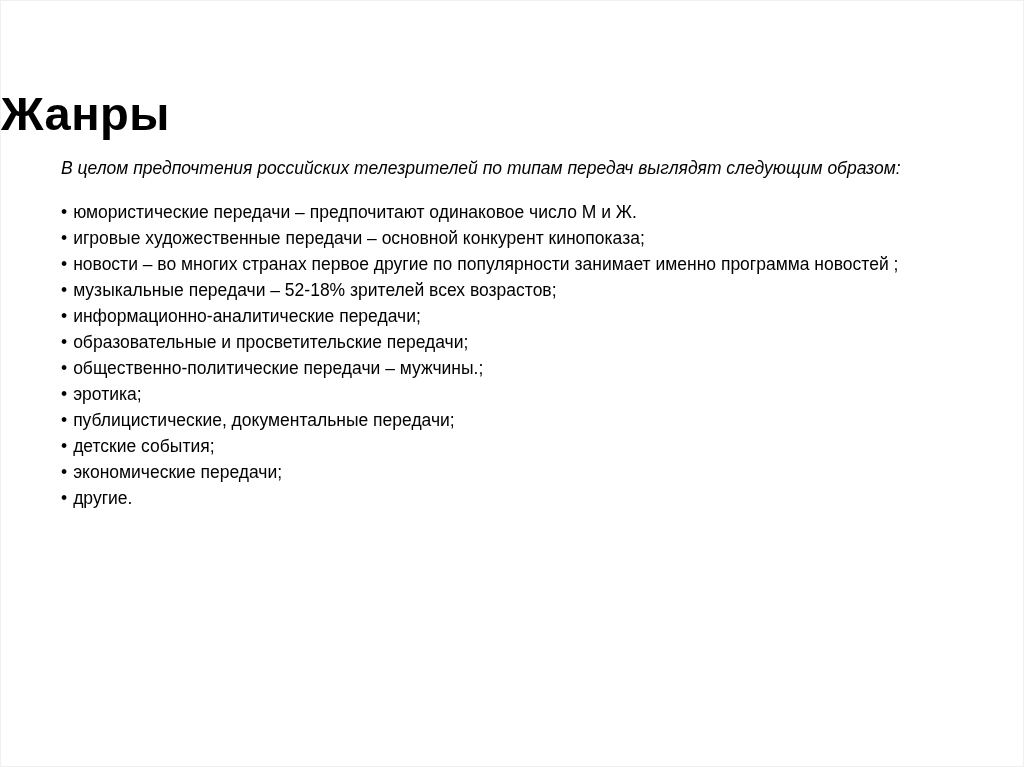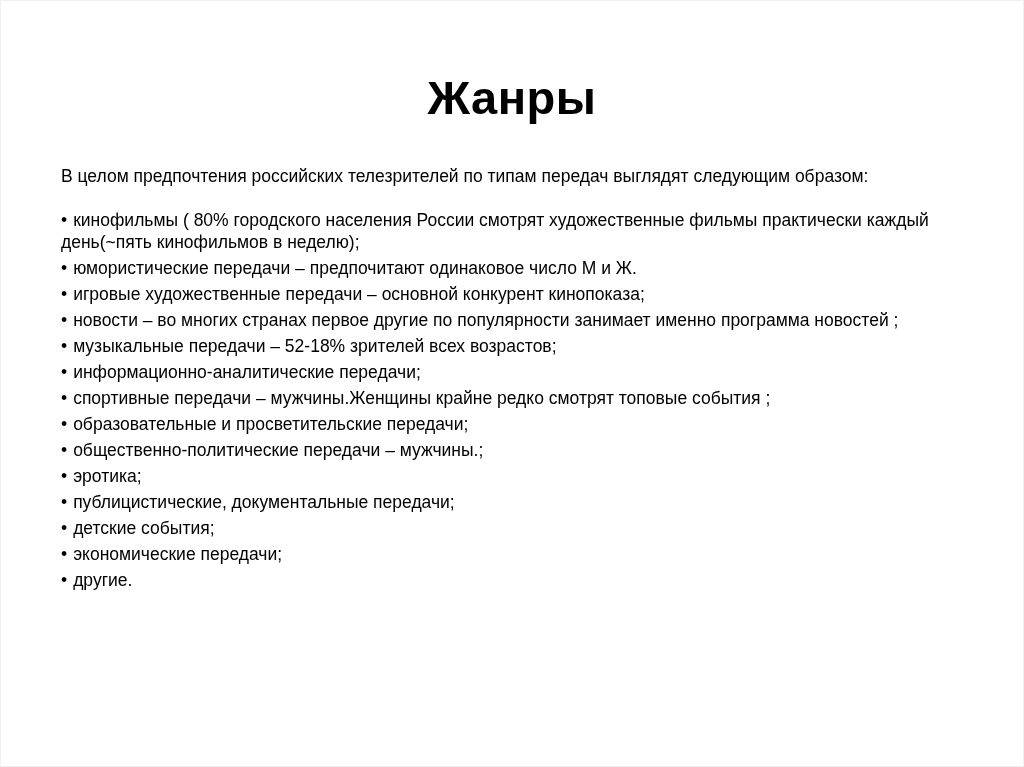--- a/index.html
+++ b/index.html
@@ -16,38 +16,39 @@
       height: 765px;
       background: #ffffff;
       border: 1px solid #f0f0f0;
       font-family: "Liberation Sans", "DejaVu Sans", sans-serif;
       color: #000000;
     }
     .title {
       position: absolute;
       left: 0;
       right: 0;
-      top: 68px;
-      text-align: center;
+      top: 84px;
+      text-align: left;
       font-size: 47px;
       font-weight: bold;
       line-height: 58px;
       letter-spacing: 0.5px;
     }
     .content {
       position: absolute;
       left: 60px;
       top: 152px;
       width: 880px;
       font-size: 17.5px;
       line-height: 22px;
     }
     .intro {
-      margin: 12px 0 22px 0;
+      margin: 4px 0 22px 0;
       white-space: nowrap;
+      font-style: italic;
     }
     .bullets {
       list-style: none;
       margin: 0;
       padding: 0;
     }
     .bullets li {
       margin: 0 0 4px 0;
       padding: 0;
     }
@@ -59,27 +60,25 @@
 </head>
 <body>
 
 <div class="slide">
   <div class="title">Жанры</div>
 
   <div class="content">
     <p class="intro">В целом предпочтения российских телезрителей по типам передач выглядят следующим образом:</p>
 
     <ul class="bullets">
-      <li><span class="bullet-dot">•</span><span>кинофильмы ( 80% городского населения России смотрят художественные фильмы практически каждый день(~пять кинофильмов в неделю);</span></li>
       <li><span class="bullet-dot">•</span><span>юмористические передачи – предпочитают одинаковое число М и Ж.</span></li>
       <li><span class="bullet-dot">•</span><span>игровые художественные передачи – основной конкурент кинопоказа;</span></li>
       <li><span class="bullet-dot">•</span><span>новости – во многих странах первое другие по популярности занимает именно программа новостей ;</span></li>
       <li><span class="bullet-dot">•</span><span>музыкальные передачи – 52-18% зрителей всех возрастов;</span></li>
       <li><span class="bullet-dot">•</span><span>информационно-аналитические передачи;</span></li>
-      <li><span class="bullet-dot">•</span><span>спортивные передачи – мужчины.Женщины крайне редко смотрят топовые события ;</span></li>
       <li><span class="bullet-dot">•</span><span>образовательные и просветительские передачи;</span></li>
       <li><span class="bullet-dot">•</span><span>общественно-политические передачи – мужчины.;</span></li>
       <li><span class="bullet-dot">•</span><span>эротика;</span></li>
       <li><span class="bullet-dot">•</span><span>публицистические, документальные передачи;</span></li>
       <li><span class="bullet-dot">•</span><span>детские события;</span></li>
       <li><span class="bullet-dot">•</span><span>экономические передачи;</span></li>
       <li><span class="bullet-dot">•</span><span>другие.</span></li>
     </ul>
   </div>
 </div>

